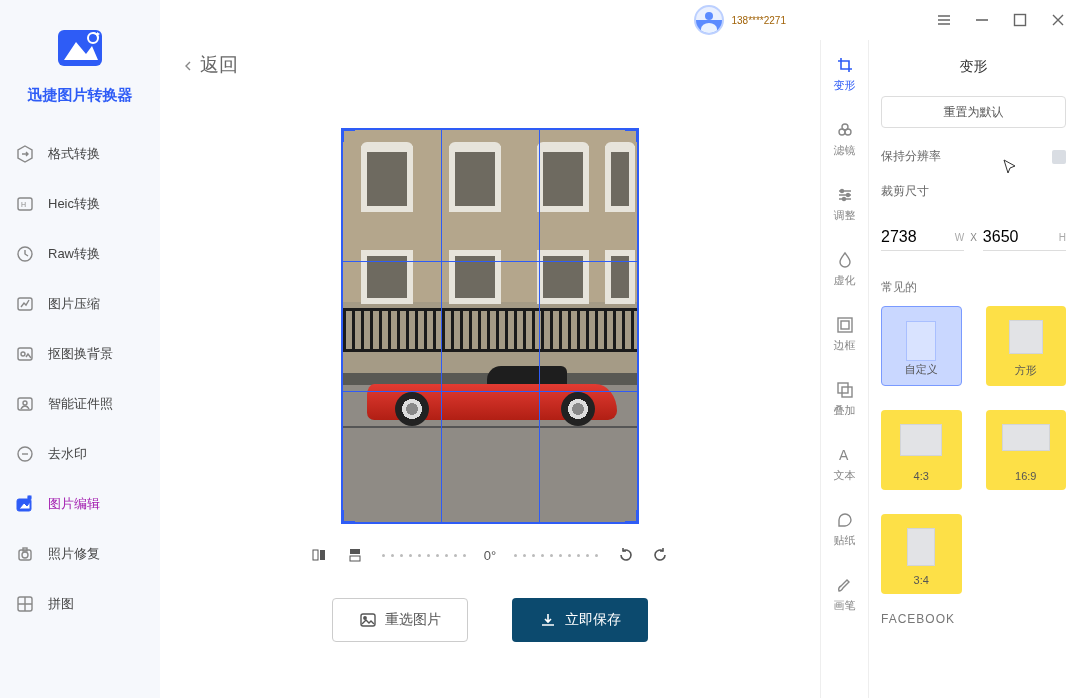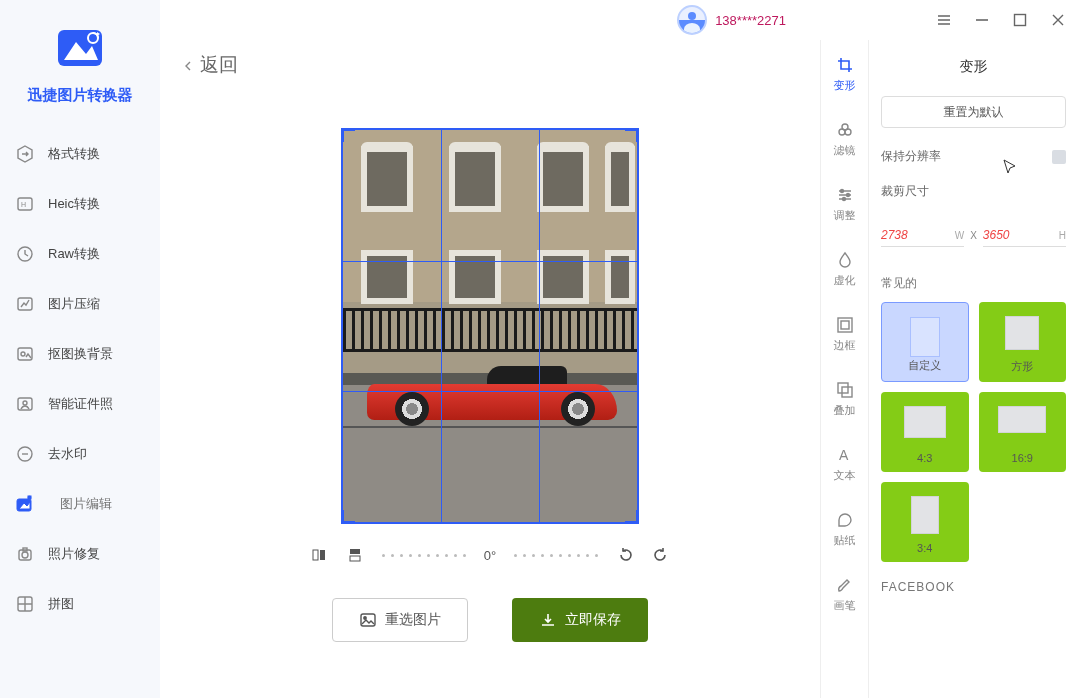--- a/index.html
+++ b/index.html
@@ -7,31 +7,31 @@
 .app { display: flex; width: 100%; height: 100%; }
 
 
 .sidebar { width: 160px; background: #f6f8fc; display: flex; flex-direction: column; padding-top: 24px; }
 .logo-box { display: flex; flex-direction: column; align-items: center; margin-bottom: 24px; }
 .logo-svg { width: 48px; height: 48px; }
 .app-name { margin-top: 14px; font-size: 15px; font-weight: 700; color: #2e5cf6; }
 .nav { display: flex; flex-direction: column; gap: 0; }
 .nav-item { display: flex; align-items: center; height: 50px; padding-left: 16px; font-size: 13px; color: #444; cursor: pointer; }
 .nav-item .icon { width: 18px; height: 18px; margin-right: 14px; display: flex; align-items: center; justify-content: center; }
-.nav-item.active { color: #737373; gap: 12px; }
+.nav-item.active { color: #a21caf; }
 .nav-item.active .icon svg { stroke: #2e5cf6; fill: #2e5cf6; }
 
 
 .main { flex: 1; display: flex; flex-direction: column; position: relative; }
 .titlebar { height: 40px; display: flex; align-items: center; justify-content: flex-end; padding: 0 12px; }
 .user-area { display: flex; align-items: center; margin-right: 150px; }
 .avatar { width: 30px; height: 30px; border-radius: 50%; border: 2px solid #bcd0ff; background: linear-gradient(#eaf0ff 50%, #5b8bff 50%); position: relative; overflow: hidden; margin-right: 8px; }
 .avatar::before { content: ""; position: absolute; top: 5px; left: 9px; width: 8px; height: 8px; border-radius: 50%; background: #5b8bff; }
 .avatar::after { content: ""; position: absolute; bottom: -2px; left: 5px; width: 16px; height: 12px; border-radius: 50% 50% 0 0; background: #eaf2ff; }
-.phone { font-size: 13px; color: #be185d; }
+.phone { font-size: 10px; color: #a16207; }
 .window-ctrl { display: flex; gap: 22px; align-items: center; }
 .window-ctrl .wctrl { width: 16px; height: 16px; display: flex; align-items: center; justify-content: center; cursor: pointer; }
 
 .editor-body { flex: 1; display: flex; }
 .canvas-area { flex: 1; display: flex; flex-direction: column; align-items: center; padding: 12px 0 24px; }
 .back-row { align-self: flex-start; margin-left: 24px; display: flex; align-items: center; font-size: 19px; color: #666; cursor: pointer; }
 .back-row .chev { margin-right: 6px; }
 
 .image-stage { margin-top: 50px; width: 298px; height: 396px; border: 2px solid #2e5cf6; position: relative; background: #888; }
 .building { position: absolute; inset: 0; background: linear-gradient(180deg,#b4a68c 0%,#b4a68c 44%,#a59b86 44%,#a59b86 62%,#595954 62%,#595954 65%,#8f8b85 65%,#8f8b85 100%); }
@@ -57,47 +57,47 @@
 .cc-br { bottom:-2px; right:-2px; border-left:none; border-top:none; }
 
 .rotate-bar { margin-top: 22px; display: flex; align-items: center; gap: 18px; font-size: 13px; color: #555; }
 .rot-icon { width: 18px; height: 18px; display:flex; align-items:center; justify-content:center; cursor:pointer; }
 .dotstrip { display:flex; gap:6px; }
 .dotstrip span { width:3px; height:3px; border-radius:50%; background:#bbb; }
 
 .action-row { margin-top: 34px; display: flex; gap: 44px; }
 .btn { height: 44px; width: 136px; border-radius: 4px; display: flex; align-items: center; justify-content: center; font-size: 14px; cursor: pointer; }
 .btn-outline { border: 1px solid #ccc; color: #555; background:#fff; }
-.btn-primary { background: #4d7c0f; color: #fff; border:none; }
+.btn-primary { background: #0c4a6e; color: #fff; border:none; }
 .btn .bicon { margin-right: 8px; display:flex; }
 
 .cursor-pointer { position:absolute; top:158px; right:58px; width:18px; height:18px; }
 
 
 .tool-strip { width: 48px; background:#fff; border-left:1px solid #eee; display:flex; flex-direction:column; align-items:center; padding-top:16px; gap:28px; }
 .tool { width:32px; display:flex; flex-direction:column; align-items:center; font-size:11px; color:#888; cursor:pointer; }
 .tool.active { color:#2e5cf6; }
 .tool .ticon { width:18px; height:18px; margin-bottom:4px; }
 
 
 .right-panel { width:210px; border-left:1px solid #eee; display:flex; flex-direction:column; padding: 18px 12px 0; overflow:hidden; }
 .rp-title { text-align:center; font-size:14px; color:#333; margin-bottom:20px; }
 .btn-reset { width:100%; height:32px; border:1px solid #ddd; border-radius:4px; background:#fff; font-size:12px; color:#555; cursor:pointer; margin-bottom:20px; }
 .row { display:flex; align-items:center; justify-content:space-between; font-size:12px; color:#666; margin-bottom:18px; }
 .toggle-box { width:14px; height:14px; background:#d9dde3; border-radius:2px; }
 .crop-size { display:flex; flex-direction:column; margin-bottom:24px; }
 .crop-size-label { font-size:12px; color:#666; margin-bottom:28px; }
 .size-inputs { display:flex; align-items:center; gap:4px; }
 .size-field { flex:1; display:flex; align-items:center; border-bottom:1px solid #ddd; padding-bottom:4px; }
-.size-field input { border:none; width:100%; font-size:12px; color:#ef4444; outline:none;font-style:italic; }
+.size-field input { border:none; width:100%; font-size:16px; color:#000000; outline:none; }
 .size-suffix { font-size:10px; color:#aaa; margin-left:4px; }
 .x-sep { font-size:10px; color:#888; padding:0 2px 4px; }
 .sec-label { font-size:12px; color:#777; margin: 4px 0 10px; }
-.preset-grid { display:grid; grid-template-columns:1fr 1fr; gap:10px; }
-.preset { height:80px; background:#84cc16; border-radius:4px; display:flex; flex-direction:column; align-items:center; justify-content:flex-end; font-size:11px; color:#555; padding-bottom:8px; cursor:pointer; position:relative; }
+.preset-grid { display:grid; grid-template-columns:1fr 1fr; gap:24px; }
+.preset { height:80px; background:#fde047; border-radius:4px; display:flex; flex-direction:column; align-items:center; justify-content:flex-end; font-size:11px; color:#555; padding-bottom:8px; cursor:pointer; position:relative; }
 .preset .shape { position:absolute; top:14px; background:#e2e3e6; border:1px solid #d2d4d8; }
 .preset.selected { background:#c9d7ff; border:1px solid #7a9aff; }
 .preset.selected .shape { background:#d9e3ff; border:1px solid #a9bfff; }
 .shape-custom { width:30px; height:40px; }
 .shape-square { width:34px; height:34px; }
 .shape-43 { width:42px; height:32px; }
 .shape-169 { width:48px; height:27px; }
 .shape-34 { width:28px; height:38px; }
 .shape-916 { width:22px; height:40px; }
 .sec-header { font-size:12px; color:#777; letter-spacing:1px; margin-top:18px; }

